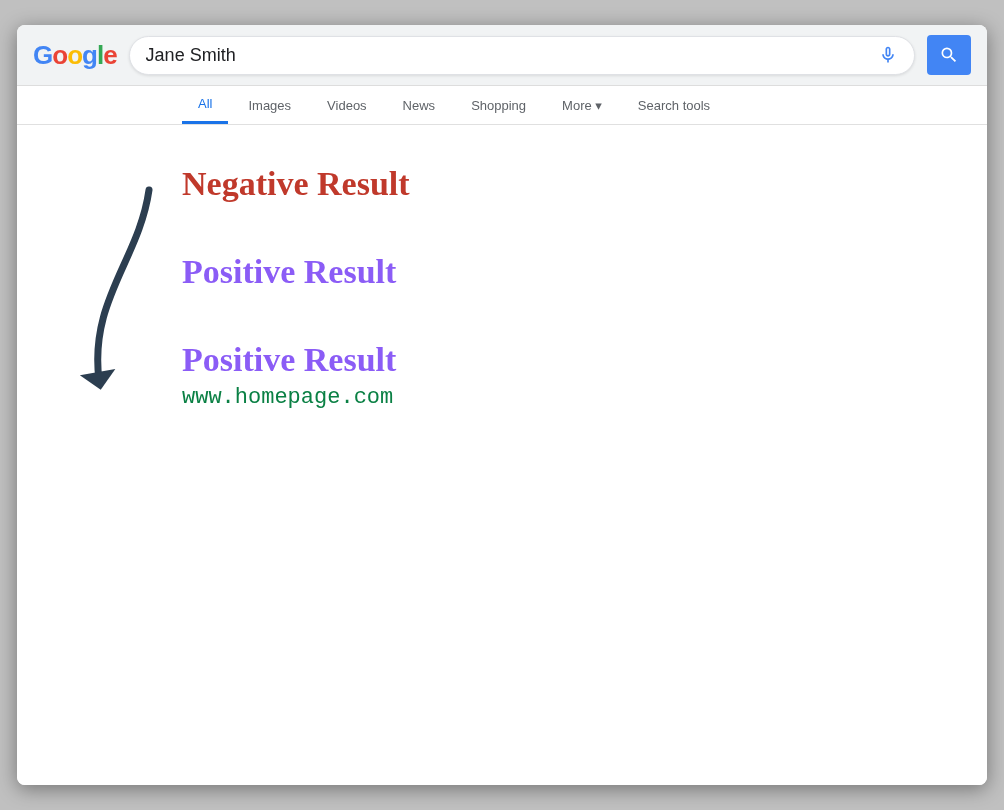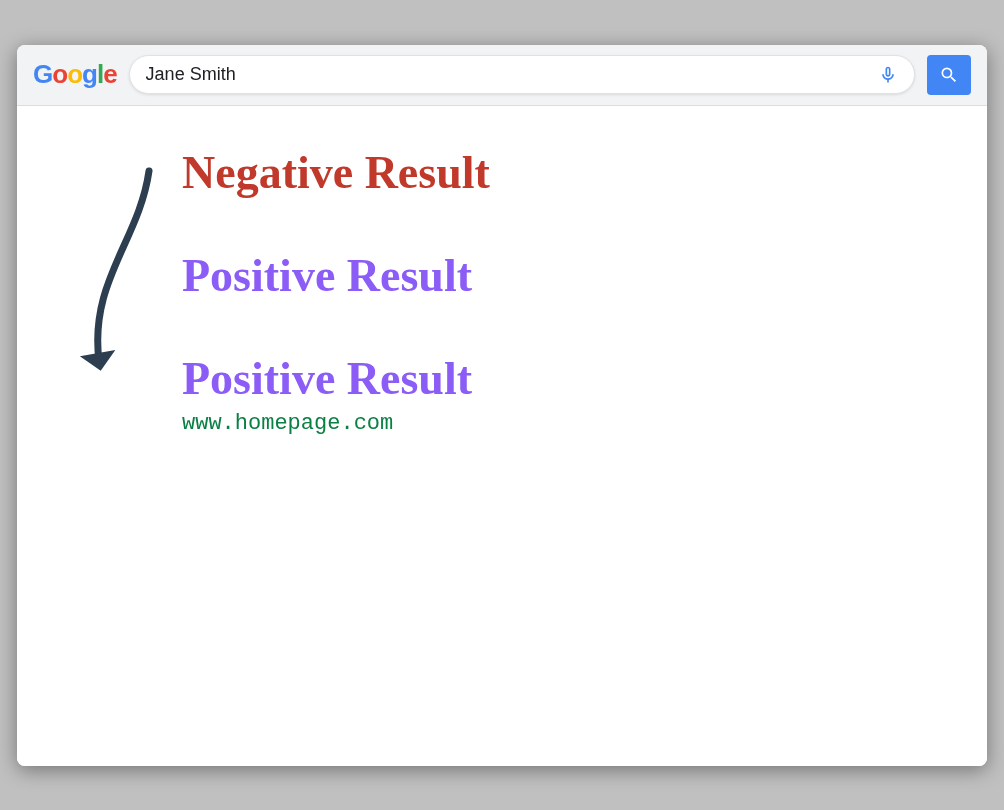--- a/index.html
+++ b/index.html
@@ -110,21 +110,21 @@
       padding: 40px 0 40px 165px;
       position: relative;
       min-height: 660px;
       background: #fff;
     }
     
     .result-block {
       margin-bottom: 50px;
     }
     .result-title {
-      font-size: 46px;
+      font-size: 34px;
       font-weight: bold;
       font-family: Georgia, serif;
       margin-bottom: 6px;
     }
     .result-title.negative { color: #c0392b; }
     .result-title.positive { color: #8b5cf6; }
     .result-url {
       font-size: 22px;
       font-family: 'Courier New', monospace;
       color: #0a8044;
@@ -152,20 +152,29 @@
         </svg>
       </div>
     </div>
     <button class="search-button">
       <svg viewBox="0 0 24 24">
         <path d="M15.5 14h-.79l-.28-.27A6.471 6.471 0 0 0 16 9.5 6.5 6.5 0 1 0 9.5 16c1.61 0 3.09-.59 4.23-1.57l.27.28v.79l5 4.99L20.49 19l-4.99-5zm-6 0C7.01 14 5 11.99 5 9.5S7.01 5 9.5 5 14 7.01 14 9.5 11.99 14 9.5 14z"></path>
       </svg>
     </button>
   </div>
 
+  <div class="nav-tabs">
+    <div class="nav-tab active">All</div>
+    <div class="nav-tab">Images</div>
+    <div class="nav-tab">Videos</div>
+    <div class="nav-tab">News</div>
+    <div class="nav-tab">Shopping</div>
+    <div class="nav-tab">More ▾</div>
+    <div class="nav-tab">Search tools</div>
+  </div>
 
   <div class="content">
 
     <svg style="position:absolute; left:52px; top:55px; width:110px; height:210px;" viewBox="0 0 110 210">
       <path d="M 80 10 C 70 80, 20 120, 30 200" fill="none" stroke="#2c3e50" stroke-width="7" stroke-linecap="round"></path>
 
       <polygon points="12,192 30,210 48,192" fill="#2c3e50" transform="rotate(-10, 30, 200)"></polygon>
     </svg>
 
     <div class="result-block">

